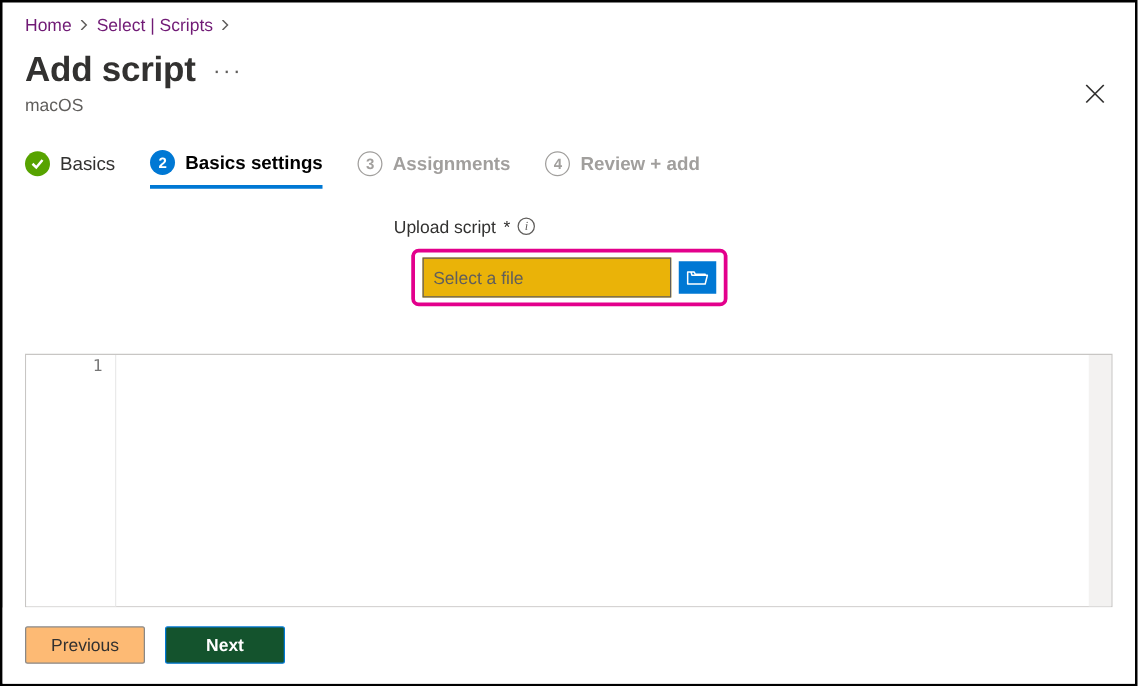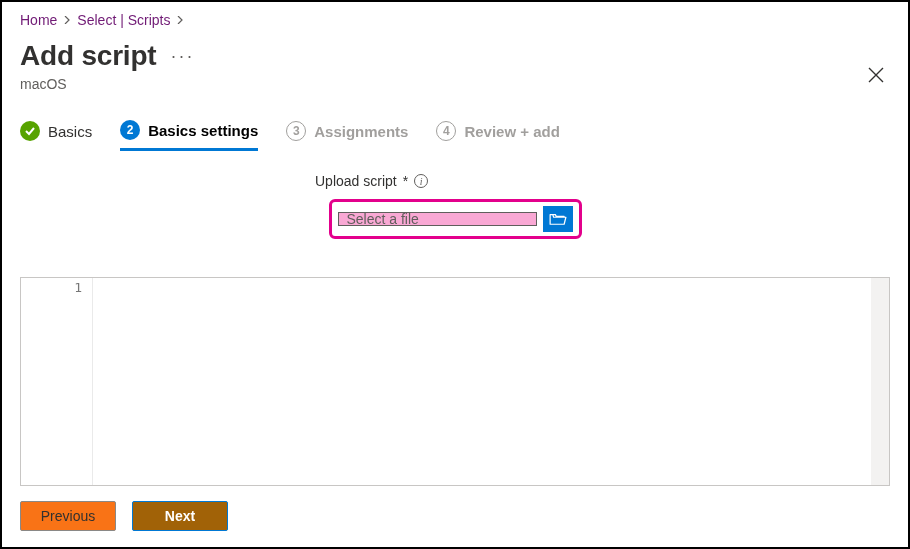--- a/index.html
+++ b/index.html
@@ -157,23 +157,23 @@
       flex: 1;
       display: flex;
       align-items: center;
       border: 3px solid #e3008c;
       border-radius: 6px;
       padding: 4px 6px;
       gap: 6px;
     }
     .file-input {
       flex: 1;
-      height: 14px;
+      height: 32px;
       border: 1px solid #605e5c;
-      background: #f9a8d4;
+      background: #eab308;
       padding: 0 8px;
       font-size: 14px;
       color: #605e5c;
       outline: none;
       font-family: inherit;
     }
     .file-input::placeholder { color: #605e5c; }
     .browse-btn {
       width: 30px;
       height: 26px;
@@ -220,26 +220,26 @@
     .btn {
       min-width: 96px;
       width: 96px;
       height: 30px;
       font-size: 14px;
       font-family: inherit;
       cursor: pointer;
       border-radius: 2px;
     }
     .btn-secondary {
-      background: #f97316;
+      background: #fdba74;
       border: 1px solid #8a8886;
       color: #323130;
     }
     .btn-primary {
-      background: #a16207;
+      background: #14532d;
       border: 1px solid #0078d4;
       color: #fff;
       font-weight: 600;
     }
   </style>
 </head>
 <body>
 
 <div class="content">
 

